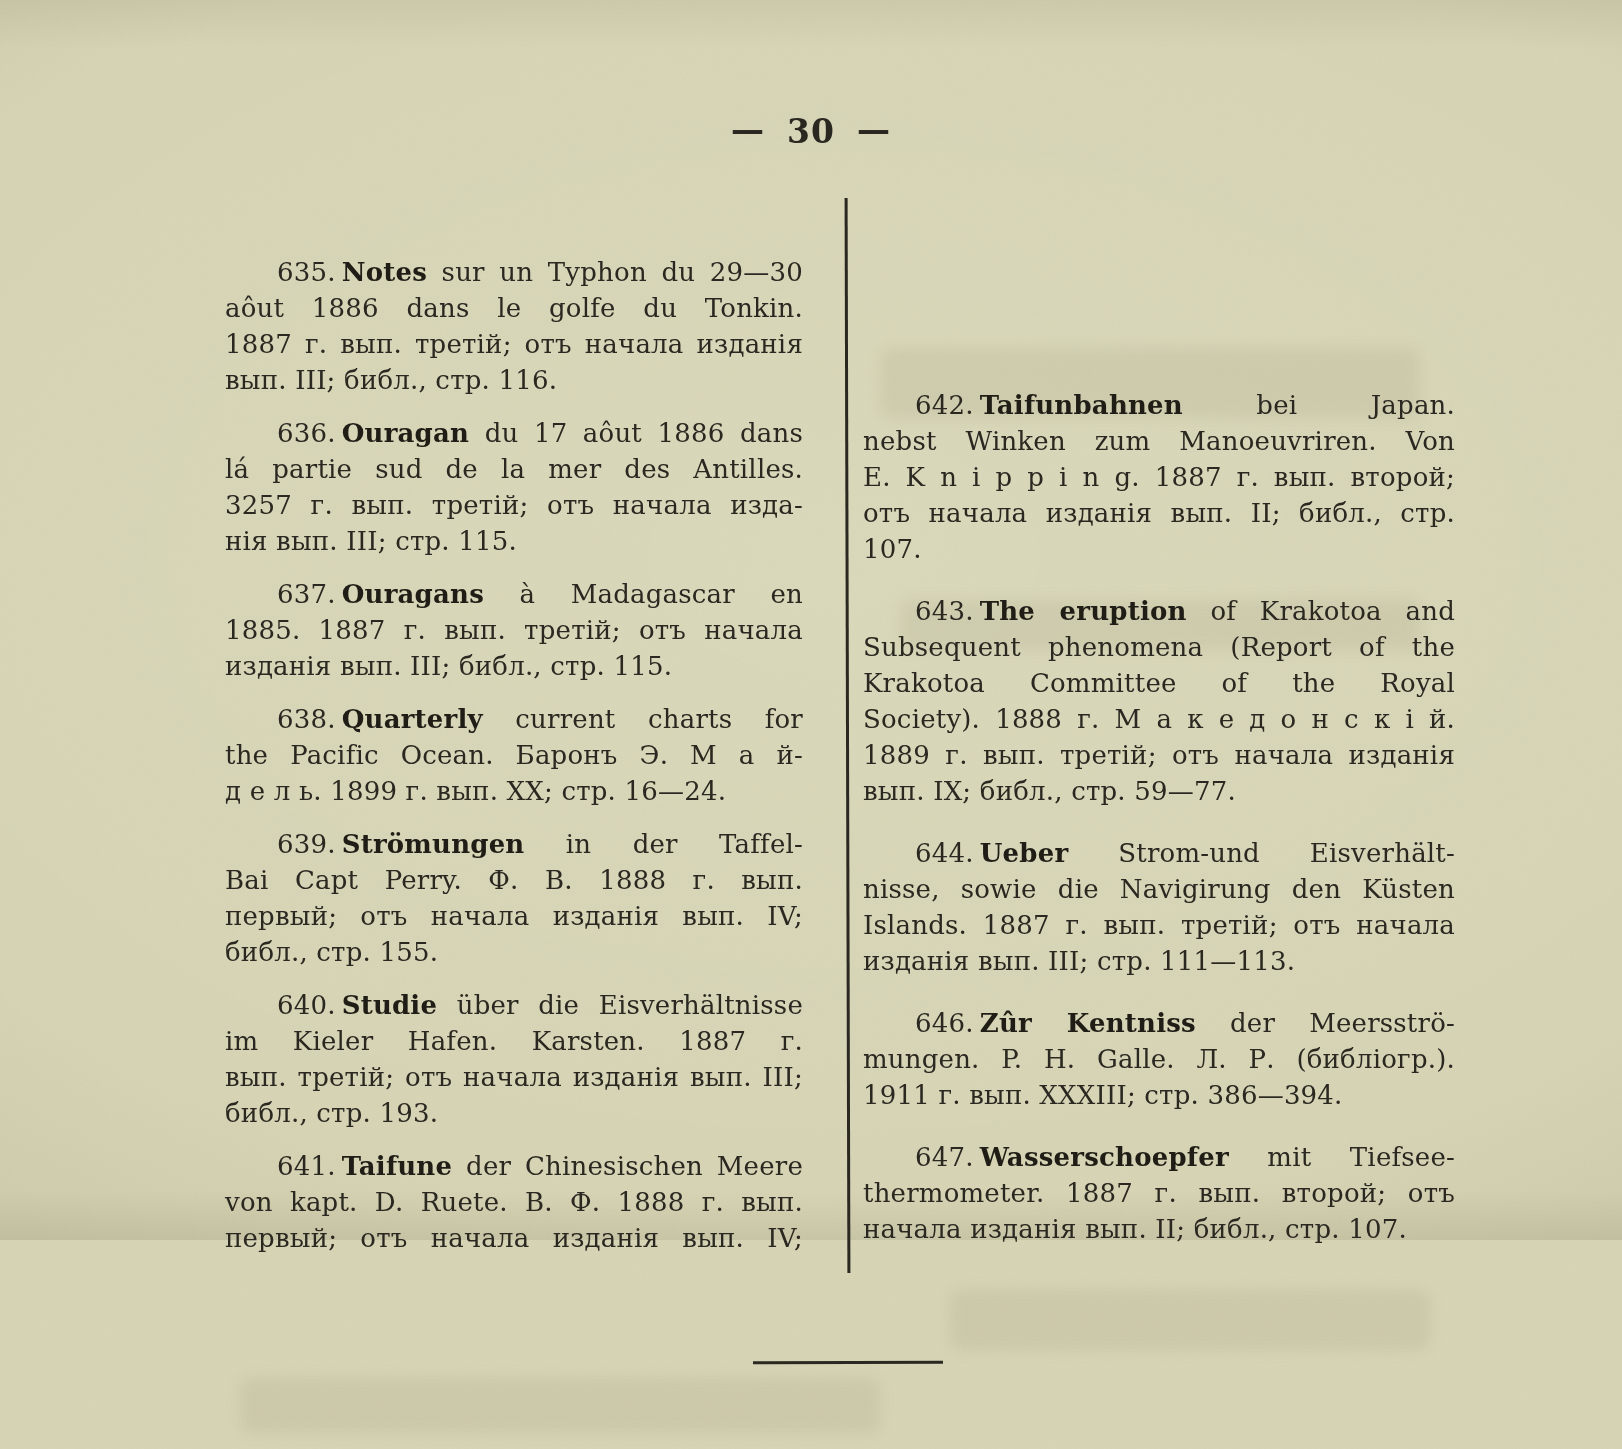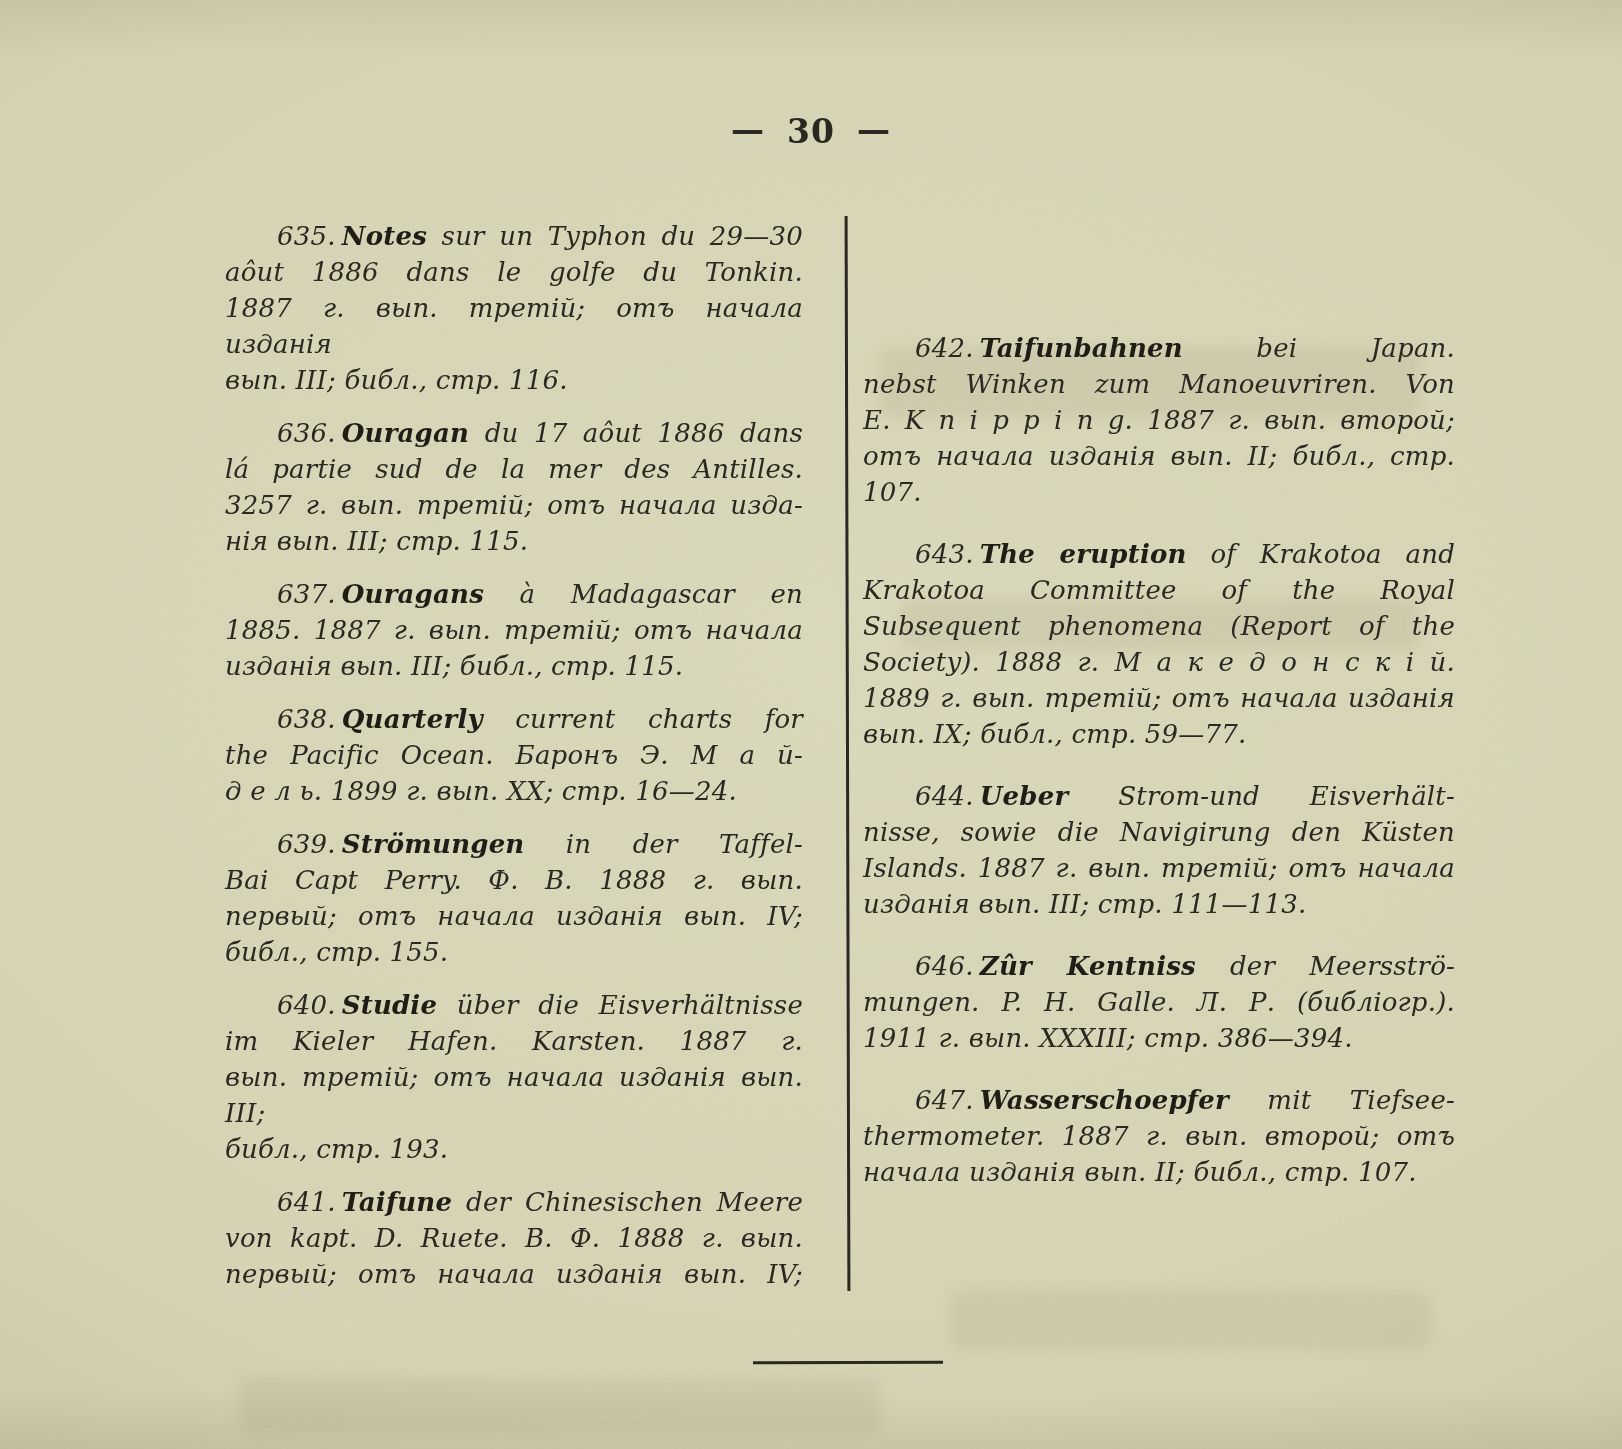--- a/index.html
+++ b/index.html
@@ -2,38 +2,38 @@
 <html><head>
 <meta charset="utf-8">
 <style>
   html,body{margin:0;padding:0;}
   body{
     width:1622px;height:1449px;overflow:hidden;
     font-family:"DejaVu Serif","Liberation Serif",serif;
     background:var(--paper,#d7d5b6);
   }
   .page{
-    position:relative;width:1622px;height:1449px;
+    position:relative;width:1622px;height:1240px;
     background:
       radial-gradient(ellipse 120% 95% at 52% 45%, rgba(255,255,240,0.10) 0%, rgba(0,0,0,0) 55%, rgba(92,86,56,0.20) 100%),
       linear-gradient(180deg, rgba(110,104,70,0.10) 0%, rgba(0,0,0,0) 4%, rgba(0,0,0,0) 96%, rgba(110,104,70,0.12) 100%),
       var(--paper,#d7d5b6);
     color:var(--ink,#2a2820);
   }
   .texture{position:absolute;inset:0;opacity:.5;mix-blend-mode:multiply;pointer-events:none;}
   .ghost{position:absolute;background:rgba(118,112,80,0.10);filter:blur(7px);border-radius:12px;pointer-events:none;}
   .header{
     position:absolute;top:112px;left:0;width:100%;
     text-align:center;font-size:33px;font-weight:bold;
     letter-spacing:1px;
   }
   .header .dash{display:inline-block;margin:0 22px;transform:translateY(-2px);}
   .columns{
     position:absolute;left:225px;top:218px;width:1230px;
-    display:flex;align-items:center;font-style:italic;
+    display:flex;align-items:flex-end;
   }
   .col{font-size:26px;line-height:36px;letter-spacing:.2px;}
   .col.left{width:578px;}
   .col.right{width:592px;}
   .divider{
     width:3px;height:1075px;margin:-20px 14px 0 43px;
     background:var(--ink,#2a2820);
     transform:rotate(-0.15deg);flex:none;
   }
   .entry{margin:0 0 17px 0;}
@@ -119,22 +119,22 @@
     <div class="col right" id="col-right">
         <p class="entry">
           <span class="line first"><span class="num">642.</span><b class="title">Taifunbahnen</b> bei Japan.</span>
           <span class="line">nebst Winken zum Manoeuvriren. Von</span>
           <span class="line">E. K n i p p i n g. 1887 г. вып. второй;</span>
           <span class="line">отъ начала изданія вып. II; библ., стр.</span>
           <span class="line last">107.</span>
         </p>
         <p class="entry">
           <span class="line first"><span class="num">643.</span><b class="title">The eruption</b> of Krakotoa and</span>
+          <span class="line">Subsequent phenomena (Report of the</span>
           <span class="line">Krakotoa Committee of the Royal</span>
-          <span class="line">Subsequent phenomena (Report of the</span>
           <span class="line">Society). 1888 г. М а к е д о н с к і й.</span>
           <span class="line">1889 г. вып. третій; отъ начала изданія</span>
           <span class="line last">вып. IX; библ., стр. 59—77.</span>
         </p>
         <p class="entry">
           <span class="line first"><span class="num">644.</span><b class="title">Ueber</b> Strom-und Eisverhält-</span>
           <span class="line">nisse, sowie die Navigirung den Küsten</span>
           <span class="line">Islands. 1887 г. вып. третій; отъ начала</span>
           <span class="line last">изданія вып. III; стр. 111—113.</span>
         </p>

